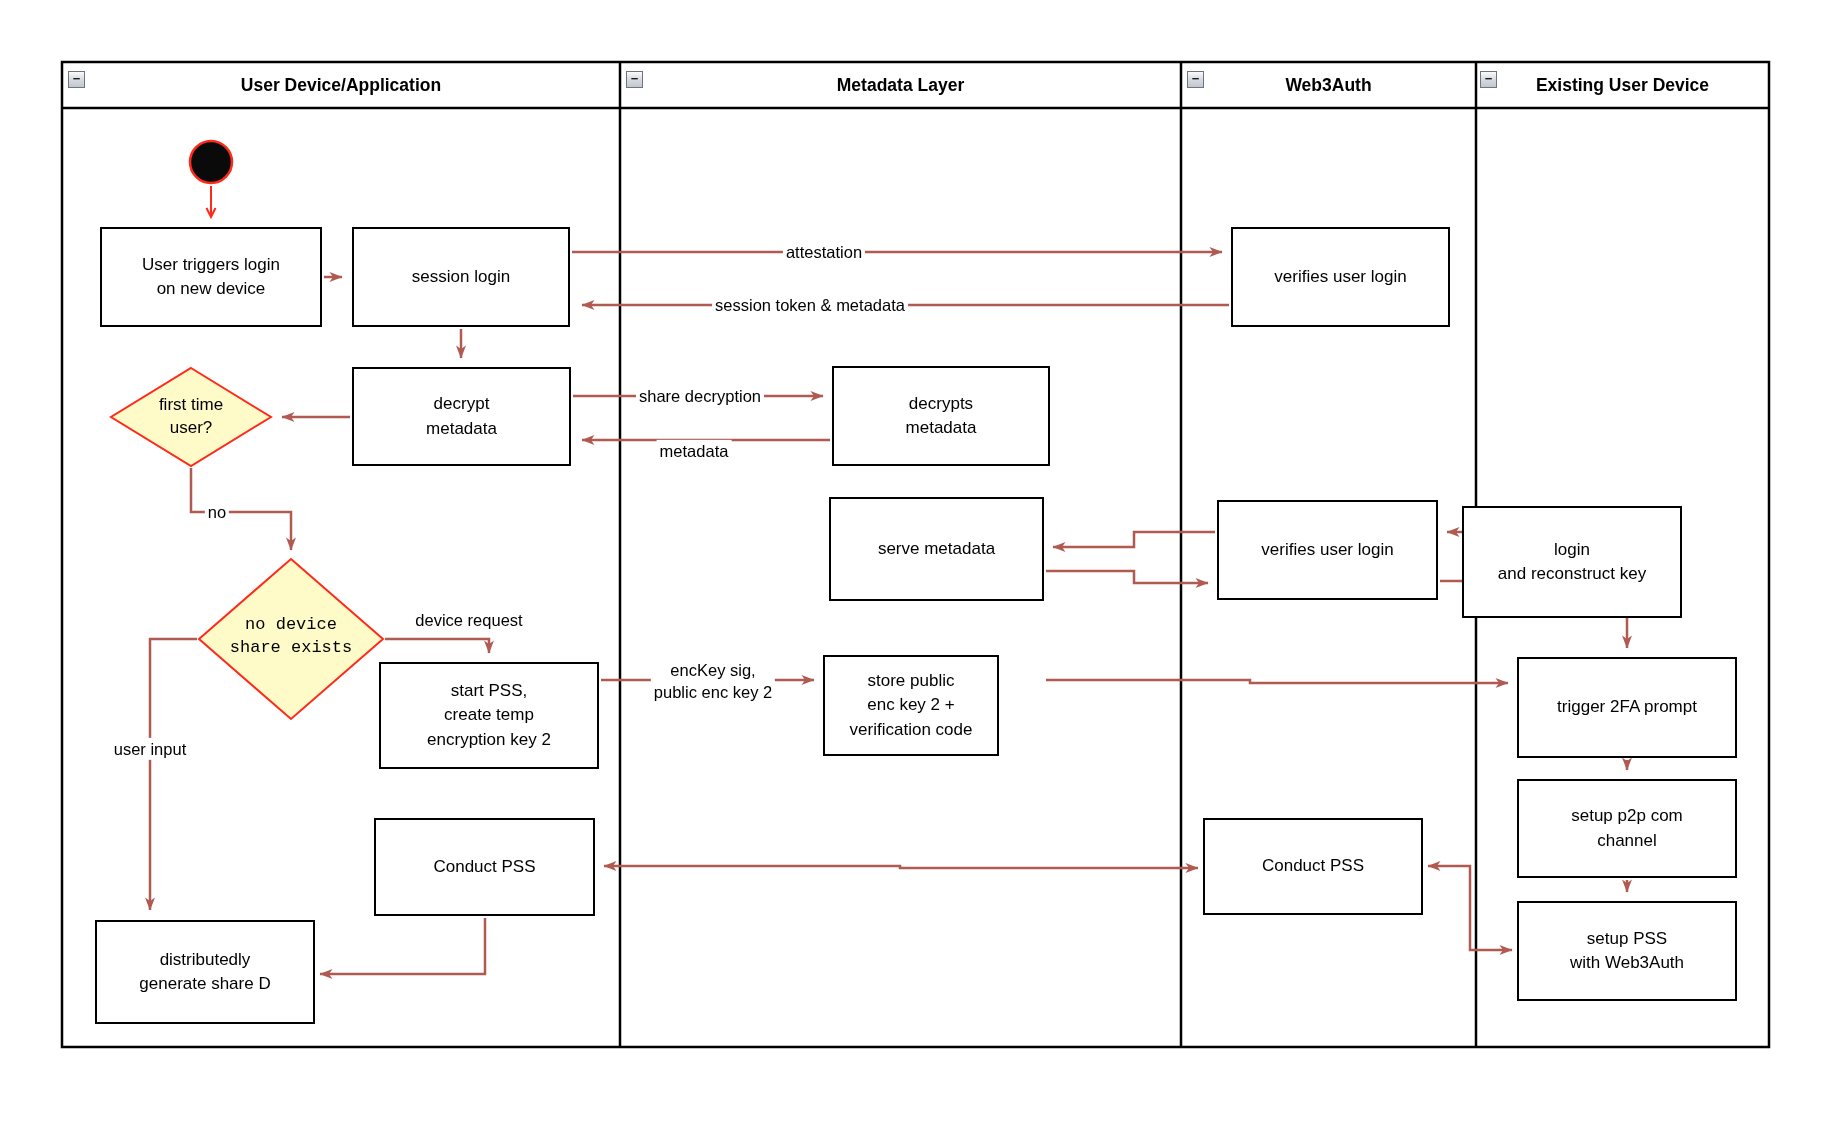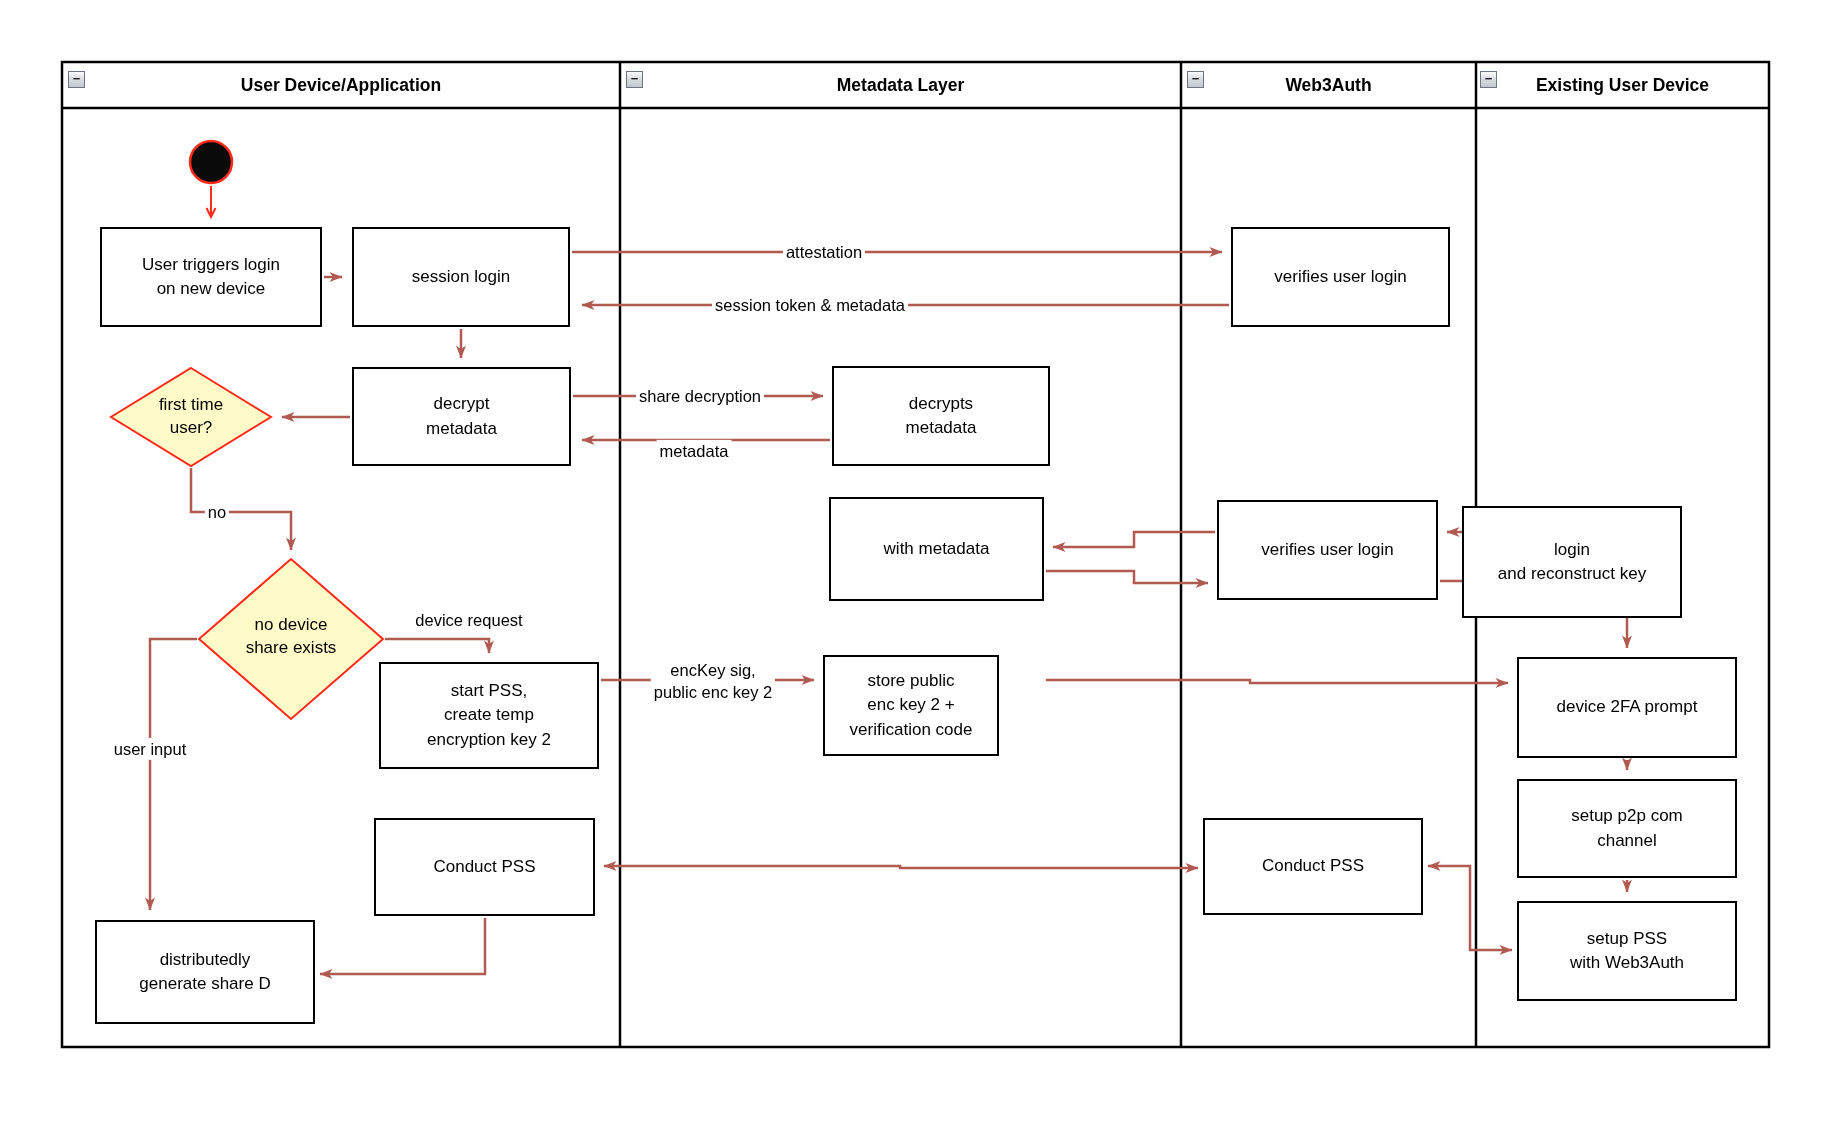--- a/index.html
+++ b/index.html
@@ -128,40 +128,40 @@
 metadata</div>
 <div class="node" style="left:379px; top:662px; width:220px; height:107px;">start PSS,
 create temp
 encryption key 2</div>
 <div class="node" style="left:374px; top:818px; width:221px; height:98px;">Conduct PSS</div>
 <div class="node" style="left:95px;  top:920px; width:220px; height:104px;">distributedly
 generate share D</div>
 
 <div class="node" style="left:832px; top:366px; width:218px; height:100px;">decrypts
 metadata</div>
-<div class="node" style="left:829px; top:497px; width:215px; height:104px;">with metadata</div>
+<div class="node" style="left:829px; top:497px; width:215px; height:104px;">serve metadata</div>
 <div class="node" style="left:823px; top:655px; width:176px; height:101px;">store public
 enc key 2 +
 verification code</div>
 
 <div class="node" style="left:1231px;top:227px; width:219px; height:100px;">verifies user login</div>
 <div class="node" style="left:1217px;top:500px; width:221px; height:100px;">verifies user login</div>
 <div class="node" style="left:1203px;top:818px; width:220px; height:97px;">Conduct PSS</div>
 
 <div class="node" style="left:1462px;top:506px; width:220px; height:112px;text-align:center;">login
 and reconstruct key</div>
-<div class="node" style="left:1517px;top:657px; width:220px; height:101px;">device 2FA prompt</div>
+<div class="node" style="left:1517px;top:657px; width:220px; height:101px;">trigger 2FA prompt</div>
 <div class="node" style="left:1517px;top:779px; width:220px; height:99px;">setup p2p com
 channel</div>
 <div class="node" style="left:1517px;top:901px; width:220px; height:100px;">setup PSS
 with Web3Auth</div>
 
 <div class="diamond-label" style="left:191px; top:417px;">first time
 user?</div>
-<div class="diamond-label" style="left:291px; top:637px;">no device
+<div class="diamond-label" style="left:291px; top:637px;font-family:Liberation Mono, monospace;">no device
 share exists</div>
 
 <span class="edge-label" style="left:824px; top:252px;">attestation</span>
 <span class="edge-label" style="left:810px; top:305px;">session token &amp; metadata</span>
 <span class="edge-label" style="left:700px; top:396px;">share decryption</span>
 <span class="edge-label" style="left:694px; top:451px;">metadata</span>
 <span class="edge-label" style="left:217px; top:512px;">no</span>
 <span class="edge-label no-bg" style="left:469px; top:620px;">device request</span>
 <span class="edge-label" style="left:150px; top:749px;">user input</span>
 <span class="edge-label" style="left:713px; top:681px;">encKey sig,

